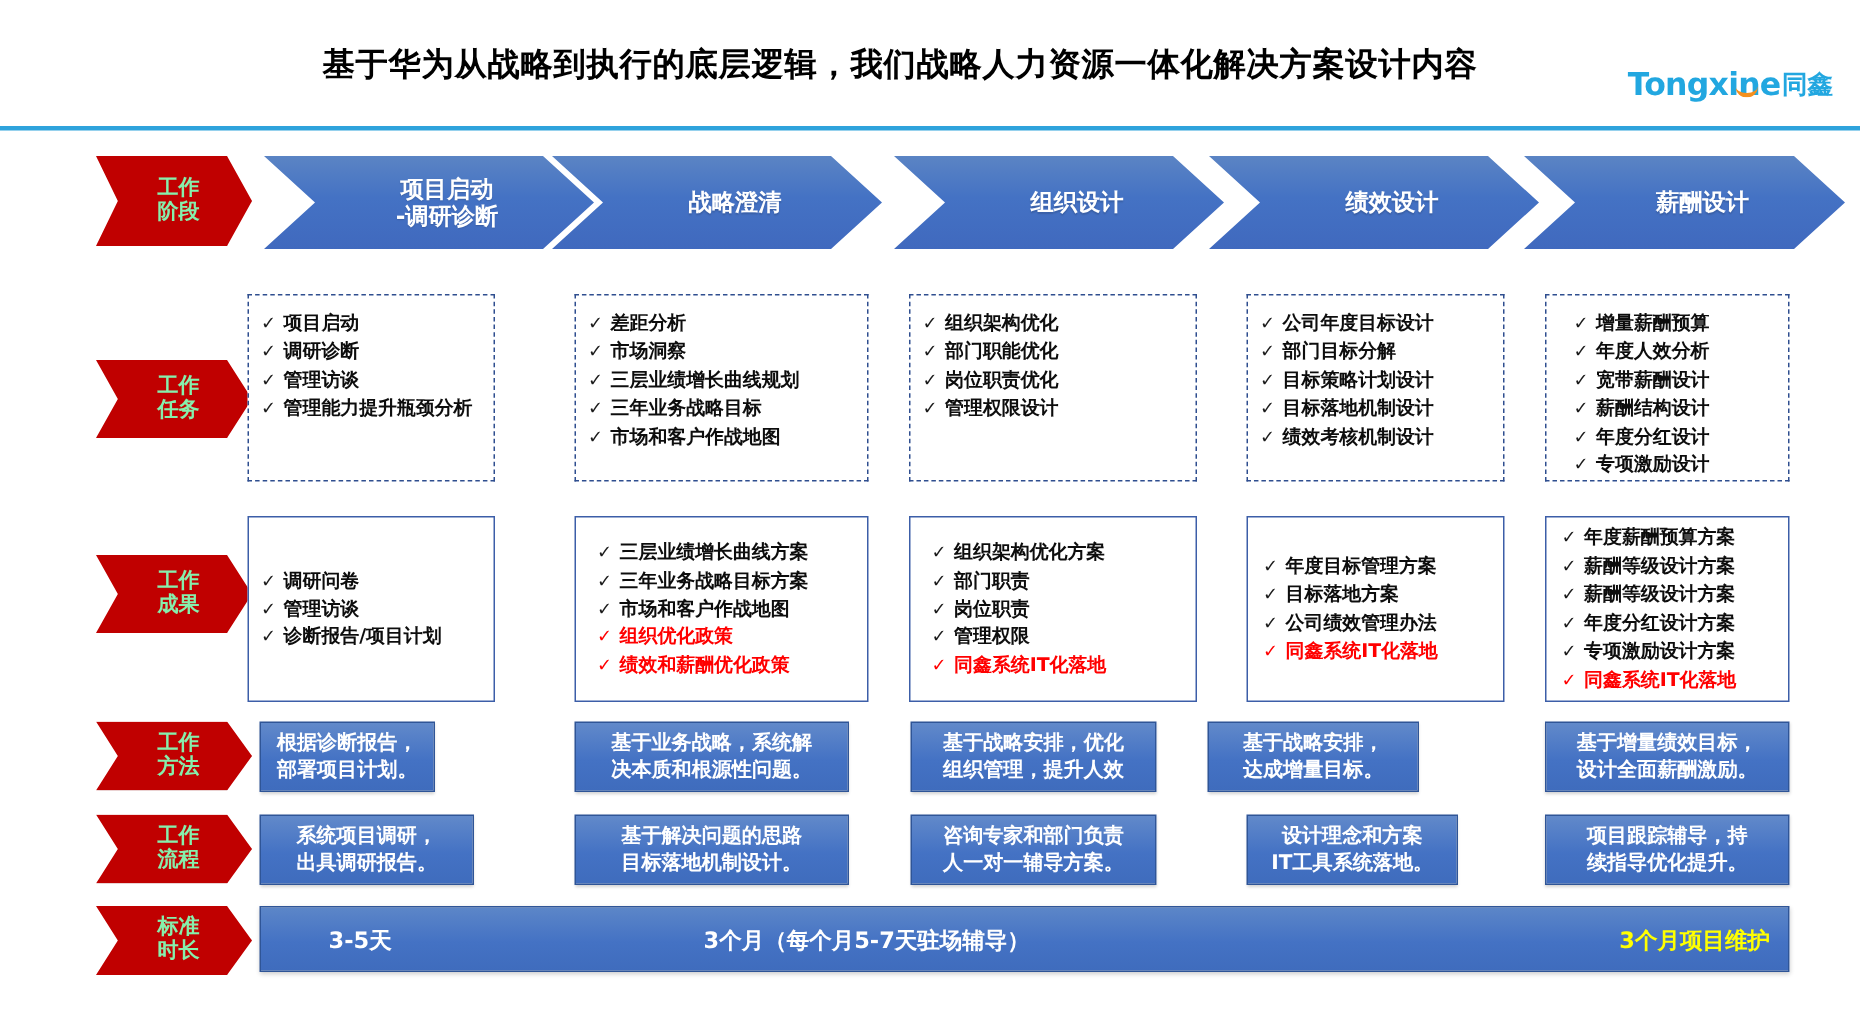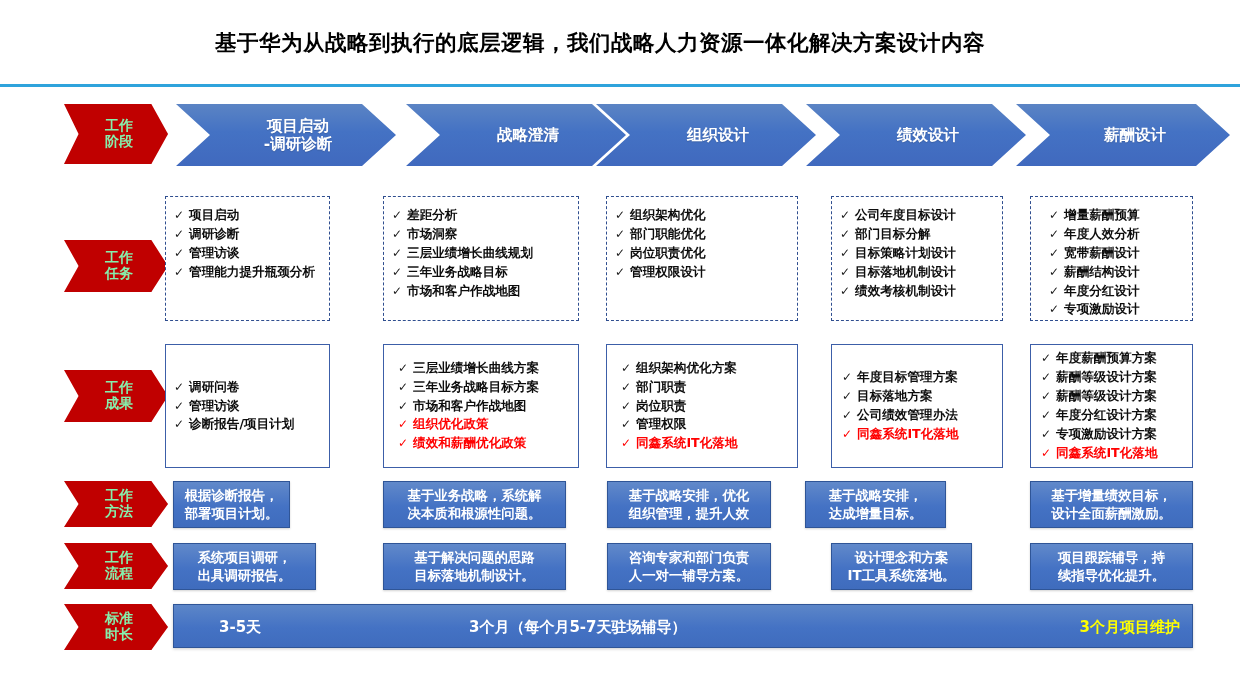--- a/index.html
+++ b/index.html
@@ -93,20 +93,25 @@
   .dur-item.hl { color:#FFFF00; }
 </style>
 </head>
 <body>
 
 <div class="slide">
 
   <div class="header">
     <div class="title">基于华为从战略到执行的底层逻辑，我们战略人力资源一体化解决方案设计内容</div>
 
+    <div class="logo">
+      <div class="logo-text">Tongxine</div>
+      <div class="logo-smile"></div>
+      <div class="logo-cn">同鑫</div>
+    </div>
 
     <div class="header-rule"></div>
   </div>
 
   <div class="rowlabel" style="left:64px; top:104px; width:104px; height:60px;">
     <div>
       <div>工作</div>
       <div>阶段</div>
     </div>
   </div>
@@ -145,21 +150,21 @@
       <div>时长</div>
     </div>
   </div>
 
   <div class="stage first" style="left:176px; top:104px; width:220px;">
     <div>
       <div>项目启动</div>
       <div>-调研诊断</div>
     </div>
   </div>
-  <div class="stage" style="left:406px; top:104px; width:220px;align-items:center;">
+  <div class="stage" style="left:368px; top:104px; width:220px;align-items:center;">
     <div>
         <div>战略澄清</div>
       </div>
   </div>
   <div class="stage" style="left:596px; top:104px; width:220px;">
     <div>
         <div>组织设计</div>
       </div>
   </div>
   <div class="stage" style="left:806px; top:104px; width:220px;">

